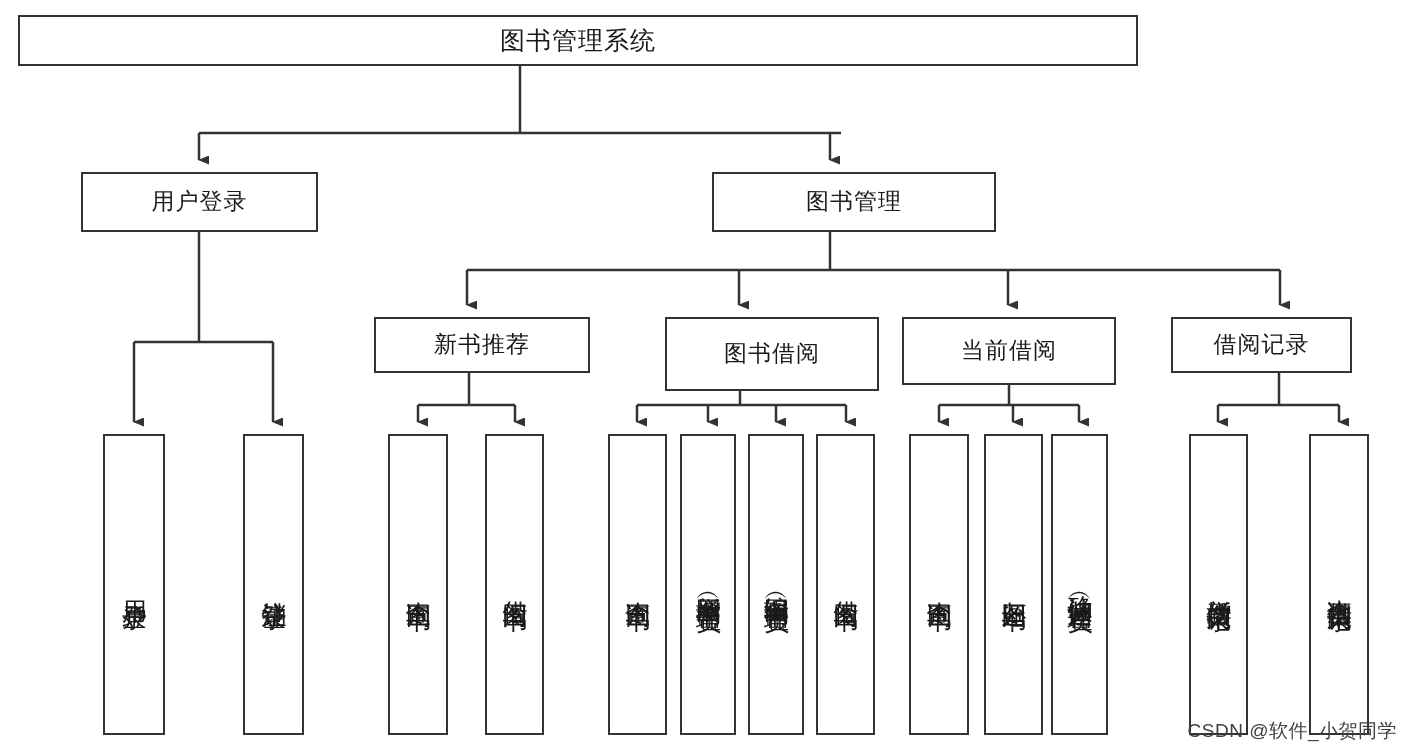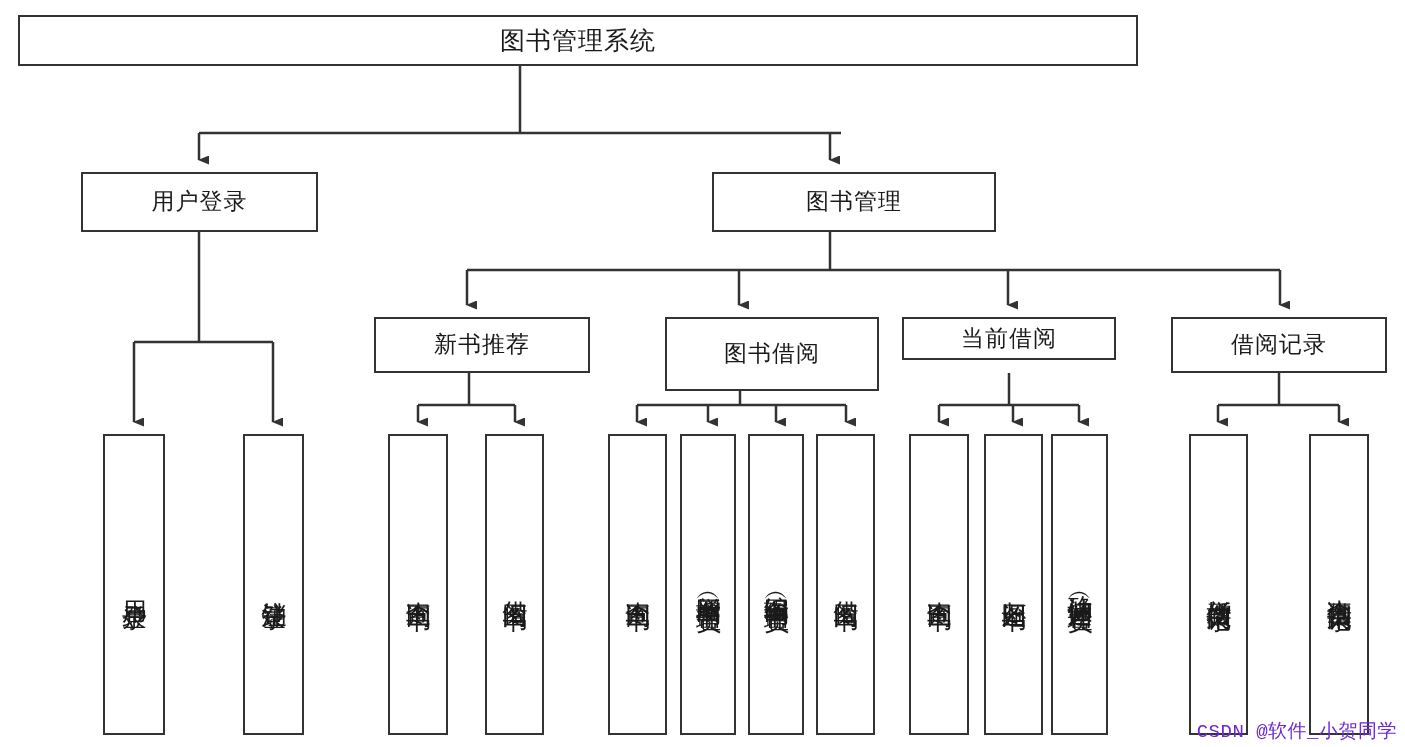--- a/index.html
+++ b/index.html
@@ -58,24 +58,24 @@
     max-height: 100%;
   }
   #root-node {
     font-size: 25px;
   }
   #watermark {
     position: absolute;
     right: 8px;
     bottom: 3px;
     font-size: 19px;
-    color: #6d28d9;
+    color: #404040;
     letter-spacing: 0.5px;
     white-space: nowrap;
-    font-family: Liberation Mono, monospace;
+    font-family: Liberation Sans, sans-serif;
   }
 </style>
 </head>
 <body>
 
 <div id="diagram-root">
 
   <svg id="connector-layer" viewBox="0 0 1405 747" xmlns="http://www.w3.org/2000/svg">
     <defs>
       <marker id="arrowhead" markerWidth="9" markerHeight="11" refX="4.5" refY="10" orient="auto-start-reverse" markerUnits="userSpaceOnUse">
@@ -136,24 +136,24 @@
   <div class="node horizontal" style="left:712px; top:172px; width:284px; height:60px;">
     <span>图书管理</span>
   </div>
 
   <div class="node horizontal" style="left:374px; top:317px; width:216px; height:56px;">
     <span>新书推荐</span>
   </div>
   <div class="node horizontal" style="left:633px; top:317px; width:214px; height:74px;margin-left:32px;">
     <span>图书借阅</span>
   </div>
-  <div class="node horizontal" style="left:902px; top:317px; width:214px; height:43px;">
+  <div class="node horizontal" style="left:902px; top:317px; width:214px; height:68px;">
     <span>当前借阅</span>
   </div>
-  <div class="node horizontal" style="left:1171px; top:317px; width:216px; height:56px;">
+  <div class="node horizontal" style="left:1171px; top:317px; width:181px; height:56px;">
     <span>借阅记录</span>
   </div>
 
   <div class="node vertical" style="left:103px; top:434px; width:62px; height:301px;">
     <span class="vlabel">用户登录</span>
   </div>
   <div class="node vertical" style="left:243px; top:434px; width:61px; height:301px;">
     <span class="vlabel">注销登录</span>
   </div>
 

